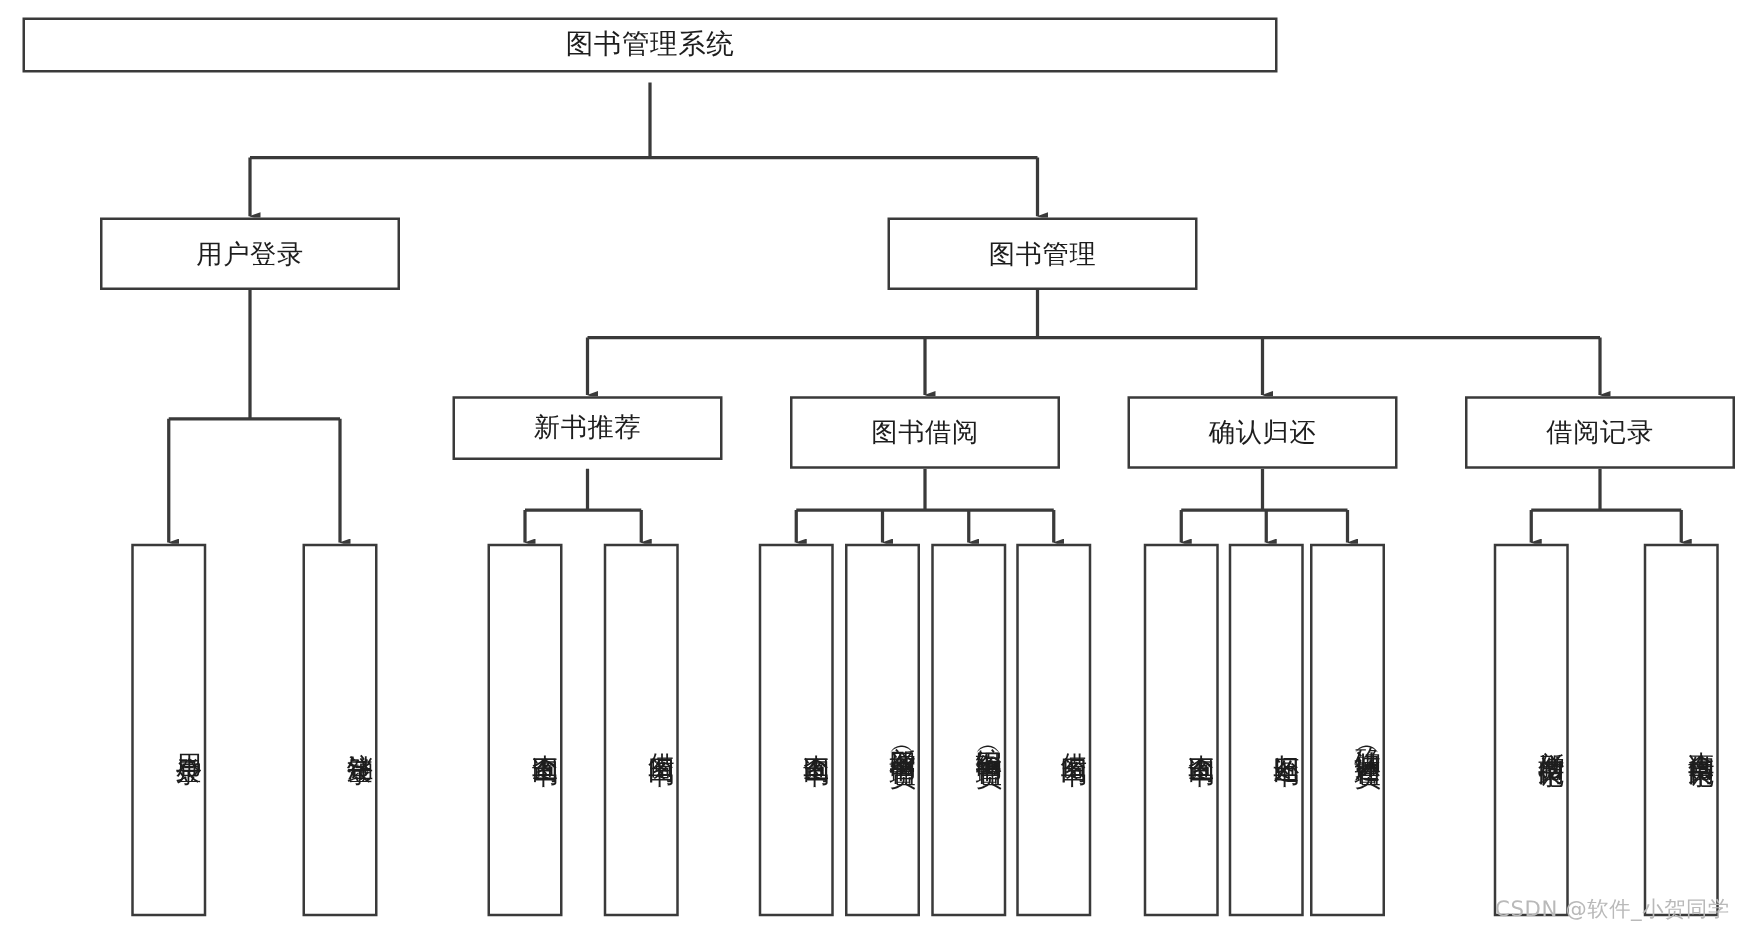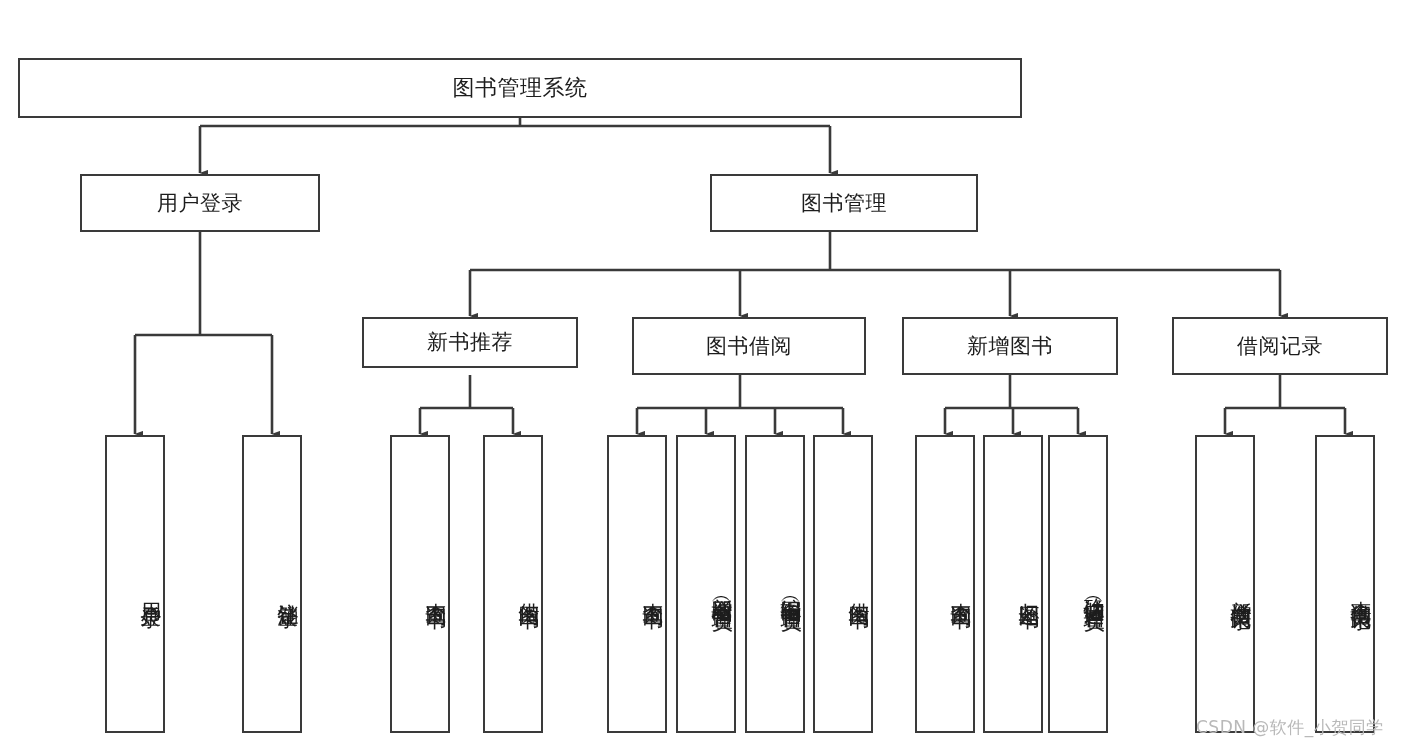--- a/index.html
+++ b/index.html
@@ -111,37 +111,37 @@
         <path d="M 1013 408 L 1013 434" marker-end="url(#arrowhead)"></path>
         <path d="M 1078 408 L 1078 434" marker-end="url(#arrowhead)"></path>
         <path d="M 1280 375 L 1280 408"></path>
         <path d="M 1225 408 L 1345 408"></path>
         <path d="M 1225 408 L 1225 434" marker-end="url(#arrowhead)"></path>
         <path d="M 1345 408 L 1345 434" marker-end="url(#arrowhead)"></path>
       </g>
   </svg>
 
   <div id="node-layer">
-      <div class="node horiz root" style="left: 18px; top: 14px; width: 1004px; height: 60px; margin-top: 44px;">
+      <div class="node horiz root" style="left: 18px; top: 14px; width: 1004px; height: 44px;">
         <span class="hlabel">图书管理系统</span>
       </div>
       <div class="node horiz" style="left: 80px; top: 174px; width: 240px; height: 58px;">
         <span class="hlabel">用户登录</span>
       </div>
-      <div class="node horiz" style="left: 710px; top: 174px; width: 268px; height: 58px;">
+      <div class="node horiz" style="left: 710px; top: 174px; width: 248px; height: 58px;">
         <span class="hlabel">图书管理</span>
       </div>
       <div class="node horiz" style="left: 362px; top: 317px; width: 216px; height: 51px;">
         <span class="hlabel">新书推荐</span>
       </div>
-      <div class="node horiz" style="left: 632px; top: 317px; width: 234px; height: 58px; text-align: right;">
+      <div class="node horiz" style="left: 632px; top: 317px; width: 216px; height: 58px; text-align: right;">
         <span class="hlabel">图书借阅</span>
       </div>
       <div class="node horiz" style="left: 902px; top: 317px; width: 216px; height: 58px;">
-        <span class="hlabel">新增图书</span>
+        <span class="hlabel">确认归还</span>
       </div>
       <div class="node horiz" style="left: 1172px; top: 317px; width: 216px; height: 58px;">
         <span class="hlabel">借阅记录</span>
       </div>
       <div class="node vert" style="left: 105px; top: 435px; width: 60px; height: 298px;">
         <span class="vlabel">用户登录</span>
       </div>
       <div class="node vert" style="left: 242px; top: 435px; width: 60px; height: 298px;">
         <span class="vlabel">注销登录</span>
       </div>

